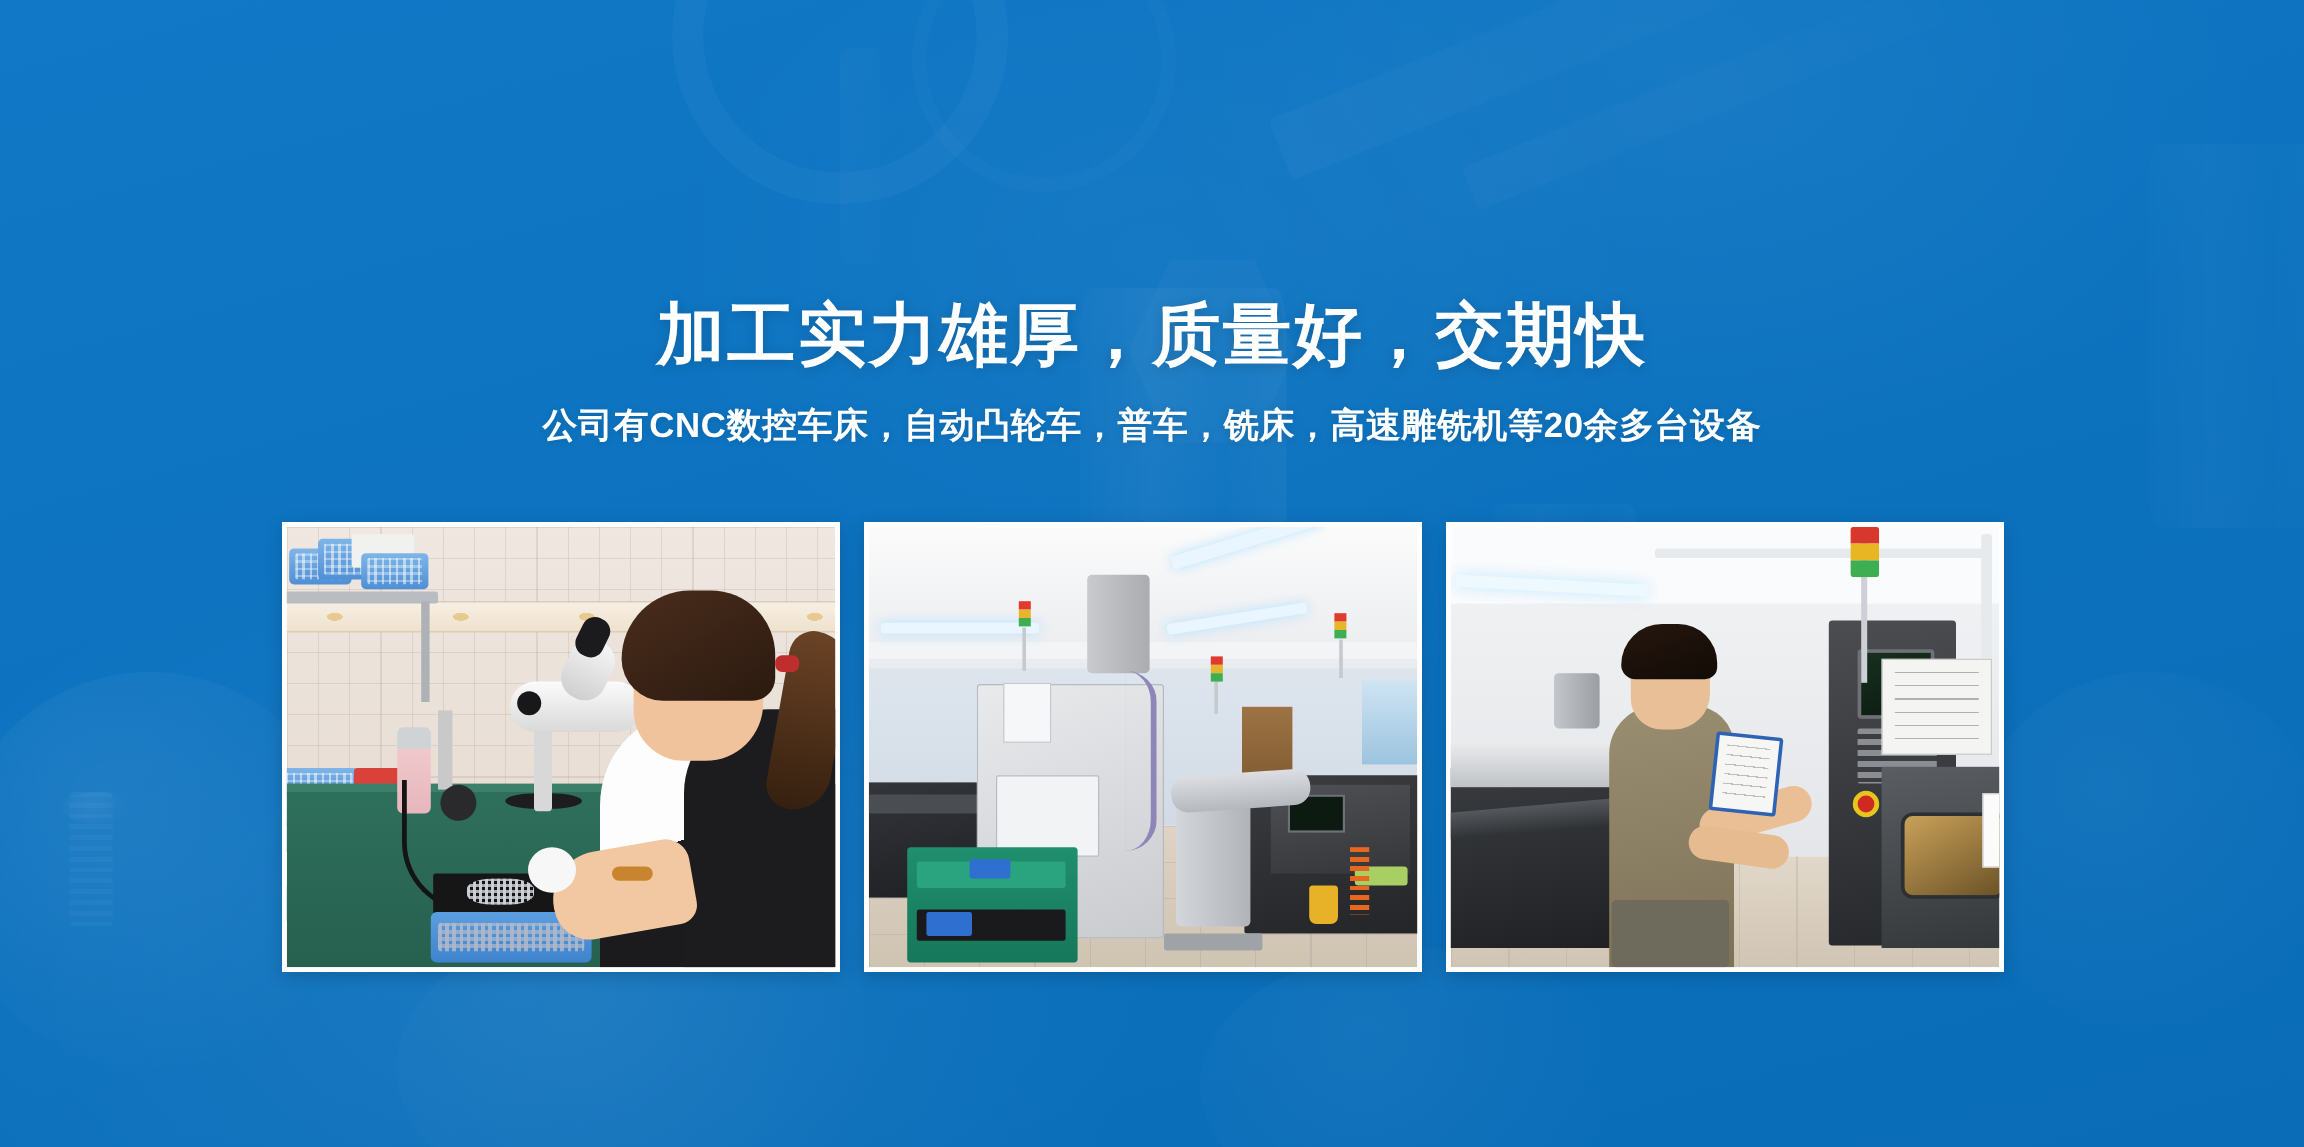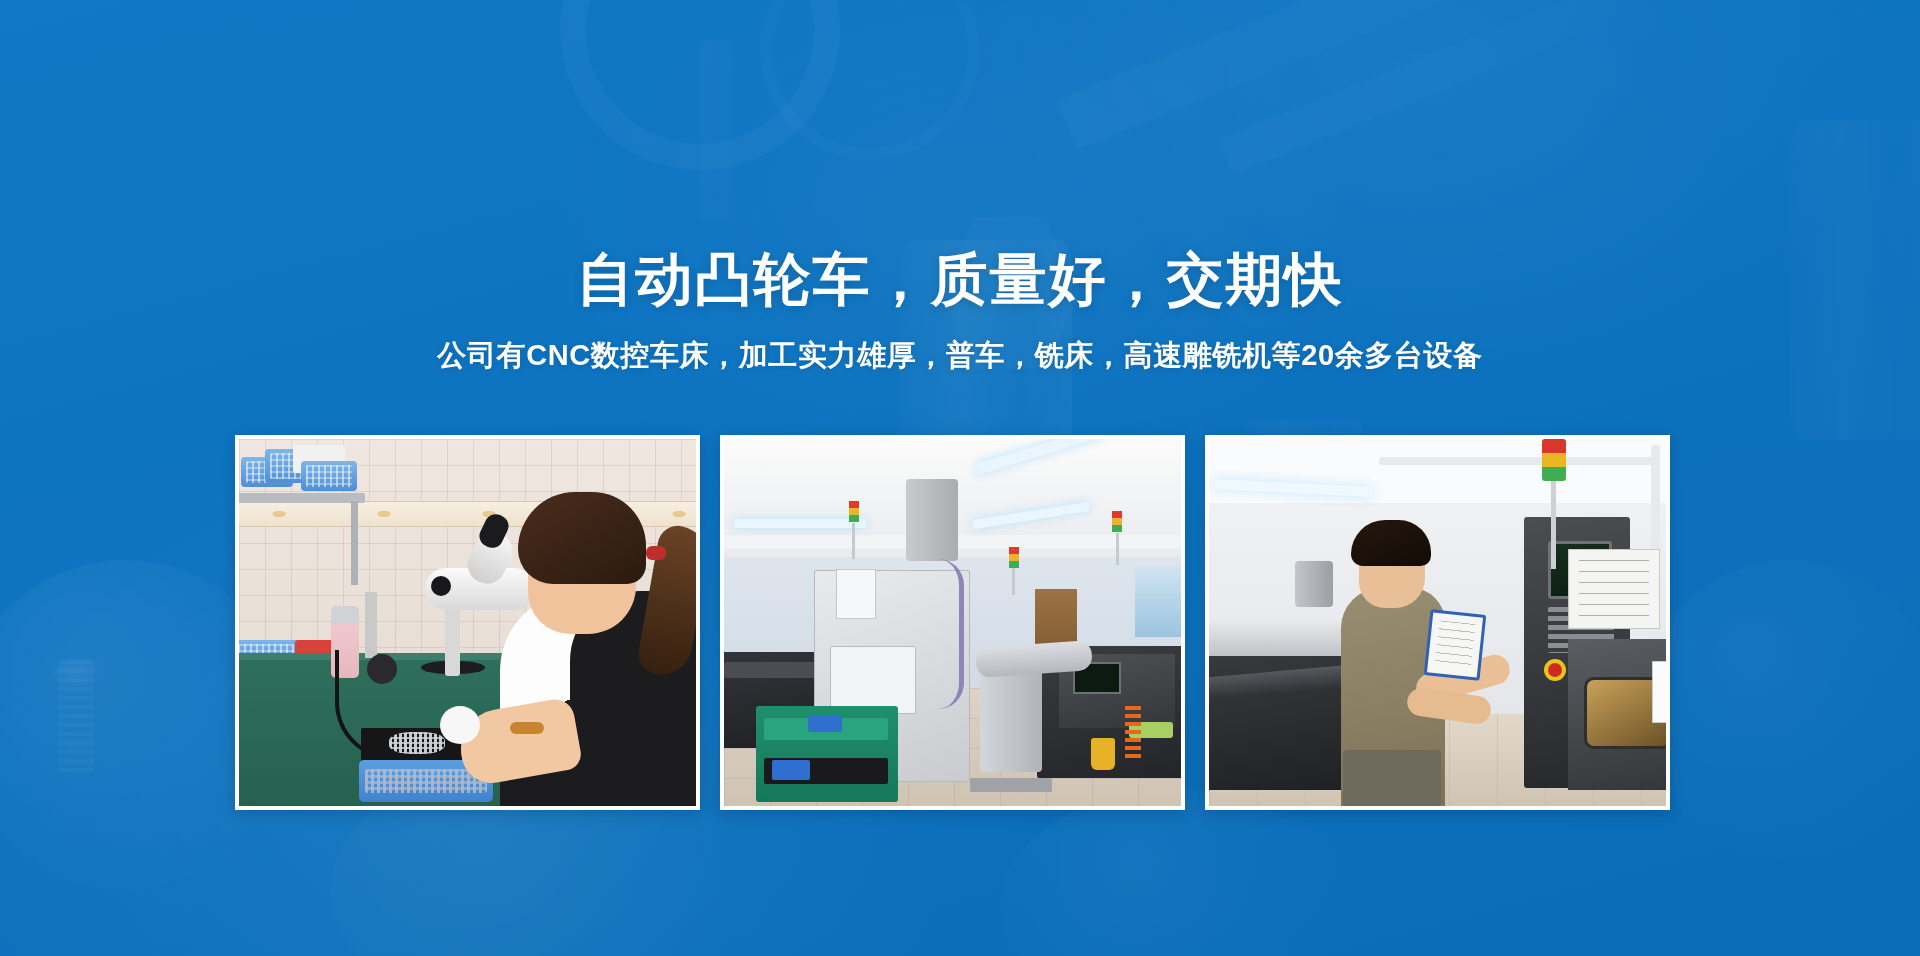--- a/index.html
+++ b/index.html
@@ -438,22 +438,22 @@
   <div class="wm wm-soft2 wm-ring" style="left:560px;  top:-110px; width:280px; height:280px;"></div>
   <div class="wm wm-soft3 wm-ring-thin" style="left:760px; top:-60px; width:220px; height:220px;"></div>
   <div class="wm wm-soft3 wm-bar" style="left:700px;  top:40px;  width:34px;  height:180px;"></div>
 
   <div class="wm wm-soft3 wm-disc" style="left:1640px; top:560px; width:300px; height:300px;"></div>
   <div class="wm wm-soft3 wm-cyl" style="left:1790px; top:120px; width:150px; height:320px;"></div>
   <div class="wm wm-soft3 wm-disc" style="left:330px;  top:760px; width:420px; height:260px;"></div>
   <div class="wm wm-soft3 wm-disc" style="left:1000px; top:790px; width:360px; height:230px;"></div>
 
   <div class="copy">
-    <h1 class="headline">自动凸轮车，质量好，交期快</h1>
-    <p class="subline">公司有CNC数控车床，加工实力雄厚，普车，铣床，高速雕铣机等20余多台设备</p>
+    <h1 class="headline">加工实力雄厚，质量好，交期快</h1>
+    <p class="subline">公司有CNC数控车床，自动凸轮车，普车，铣床，高速雕铣机等20余多台设备</p>
   </div>
 
   <div class="gallery">
 
     <figure class="photo">
       <div class="scene">
         <div class="ly p1-wall"></div>
         <div class="ly p1-frieze"></div>
         <div class="ly p1-shelf"></div>
         <div class="ly p1-shelfleg"></div>

